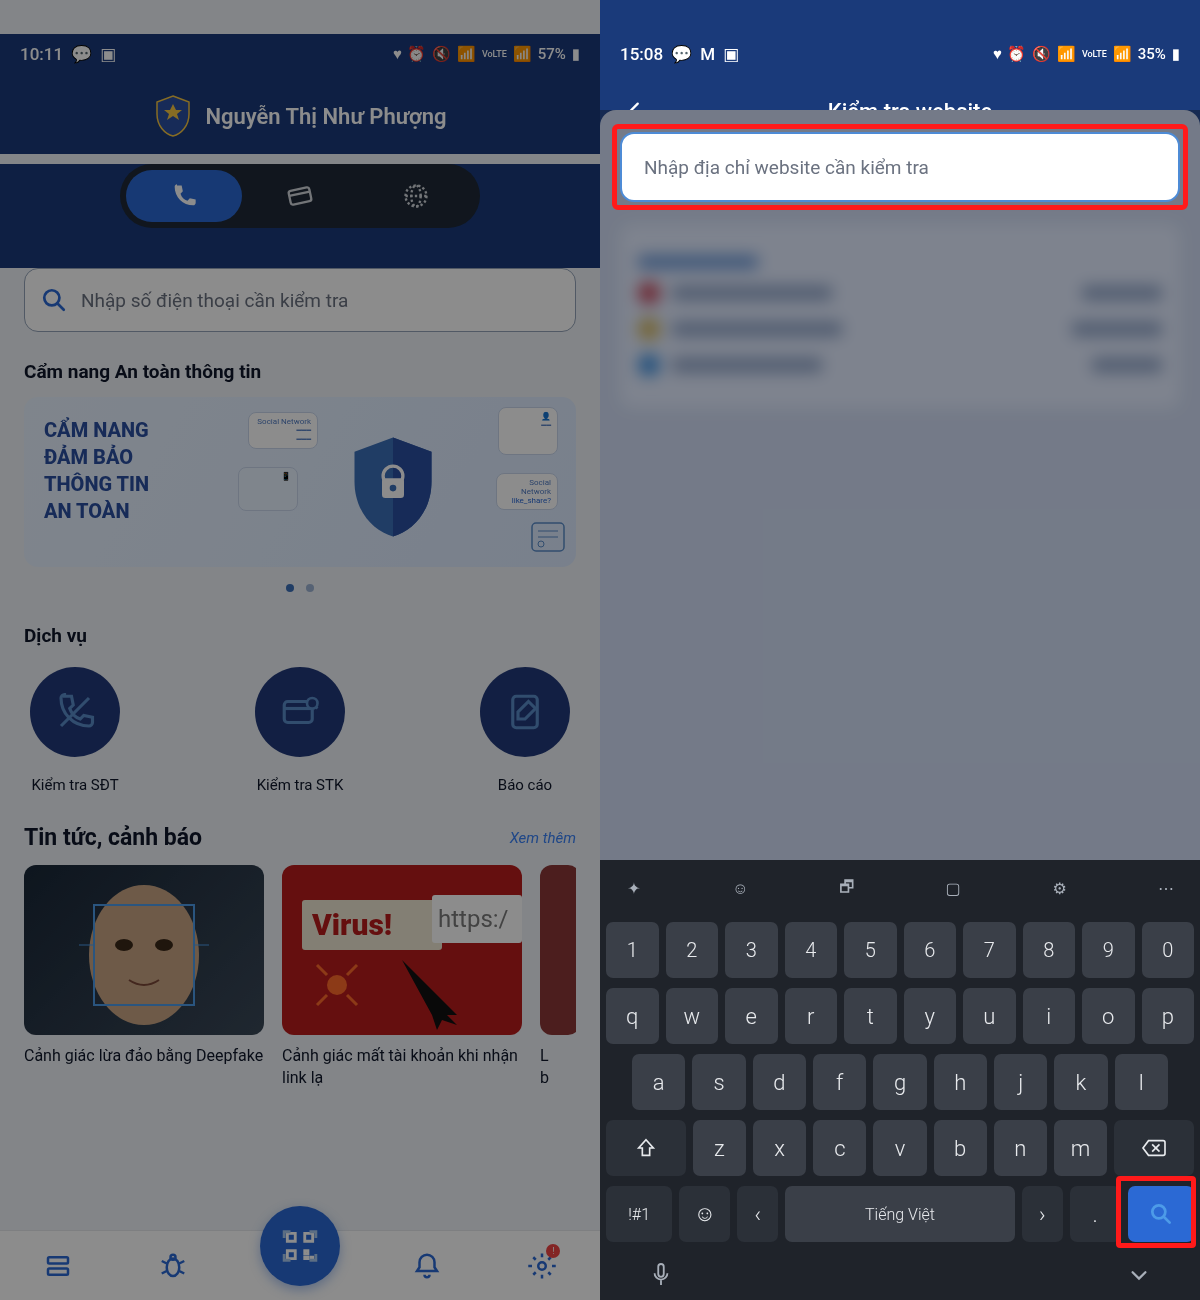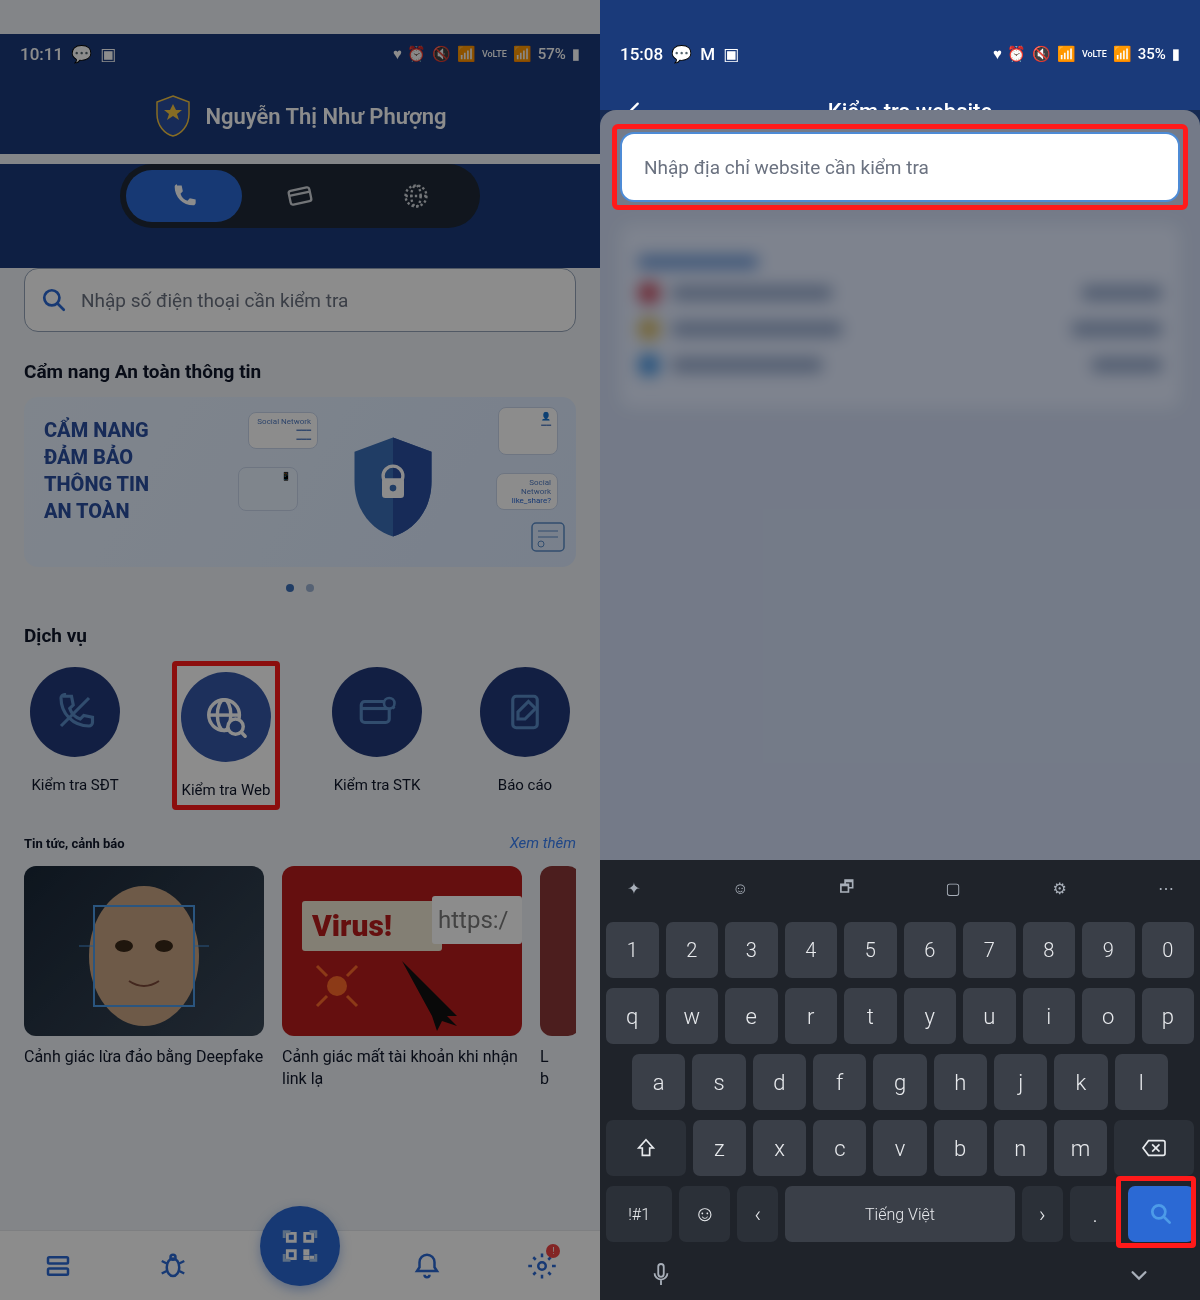--- a/index.html
+++ b/index.html
@@ -39,21 +39,21 @@
 .banner-dot.active { background: #3b6fb8; }
 .dots-wrap { text-align: center; margin-top: 10px; }
 
 .services { margin: 10px 24px 0; display: flex; justify-content: space-between; }
 .service { display: flex; flex-direction: column; align-items: center; gap: 19px; padding: 6px; }
 .service-circle { width: 90px; height: 90px; border-radius: 50%; background: #22397a; display: flex; align-items: center; justify-content: center; }
 .service-label { font-size: 15px; color: #0f172a; text-align: center; }
 .highlight-service { position: relative; z-index: 10; background: #fff; border: 5px solid #ff1a1a; border-radius: 4px; padding: 6px 4px; }
 
 .news-header { margin: 24px 24px 14px; display: flex; justify-content: space-between; align-items: center; }
-.news-title { font-size: 13px; font-weight: 700; color: #0f172a; }
+.news-title { font-size: 23px; font-weight: 700; color: #0f172a; }
 .view-more { font-size: 15px; color: #3b82f6; font-style: italic; }
 
 .news-row { margin: 0 24px; display: flex; gap: 18px; overflow: hidden; }
 .news-card { width: 240px; flex-shrink: 0; }
 .news-img { width: 240px; height: 170px; border-radius: 12px; background: #333; position: relative; overflow: hidden; }
 .news-caption { margin-top: 10px; font-size: 16px; color: #0f172a; line-height: 1.35; }
 
 .bottom-nav { position: absolute; bottom: 0; left: 0; right: 0; height: 70px; background: #fff; display: flex; align-items: center; justify-content: space-around; border-top: 1px solid #e5e7eb; }
 .nav-item { width: 56px; height: 56px; display: flex; align-items: center; justify-content: center; position: relative; }
 .nav-center { width: 80px; height: 80px; border-radius: 50%; background: #2b69d4; display: flex; align-items: center; justify-content: center; transform: translateY(-20px); box-shadow: 0 4px 12px rgba(43,105,212,0.4); }
@@ -202,32 +202,20 @@
     <div class="services">
       <div class="service">
         <div class="service-circle">
           <svg width="42" height="42" viewBox="0 0 24 24">
               <path d="M6 2c-1 0-2 1-2 2 0 9 7 16 16 16 1 0 2-1 2-2v-3l-5-1-2 2c-3-1-5-3-6-6l2-2-1-5H6z" fill="none" stroke="#5a8cc9" stroke-width="1.8"></path>
               <line x1="4" y1="20" x2="20" y2="4" stroke="#5a8cc9" stroke-width="1.8"></line>
             </svg>
         </div>
         <span class="service-label">Kiểm tra SĐT</span>
       </div>
-      <div class="service highlight-service">
-        <div class="service-circle" style="background:#3558a8;">
-          <svg width="46" height="46" viewBox="0 0 24 24">
-              <circle cx="11" cy="11" r="8" fill="none" stroke="#fff" stroke-width="1.8"></circle>
-              <ellipse cx="11" cy="11" rx="3.5" ry="8" fill="none" stroke="#fff" stroke-width="1.8"></ellipse>
-              <line x1="3" y1="11" x2="19" y2="11" stroke="#fff" stroke-width="1.8"></line>
-              <circle cx="17" cy="17" r="4" fill="#3558a8" stroke="#fff" stroke-width="1.8"></circle>
-              <line x1="20" y1="20" x2="22" y2="22" stroke="#fff" stroke-width="1.8" stroke-linecap="round"></line>
-            </svg>
-        </div>
-        <span class="service-label">Kiểm tra Web</span>
-      </div>
       <div class="service">
         <div class="service-circle">
           <svg width="42" height="42" viewBox="0 0 24 24">
               <rect x="3" y="6" width="16" height="12" rx="2" fill="none" stroke="#5a8cc9" stroke-width="1.8"></rect>
               <line x1="3" y1="10" x2="19" y2="10" stroke="#5a8cc9" stroke-width="1.8"></line>
               <circle cx="19" cy="7" r="3" fill="#22397a" stroke="#5a8cc9" stroke-width="1.5"></circle>
               <line x1="21" y1="9" x2="22" y2="10" stroke="#5a8cc9" stroke-width="1.5"></line>
             </svg>
         </div>
         <span class="service-label">Kiểm tra STK</span>

